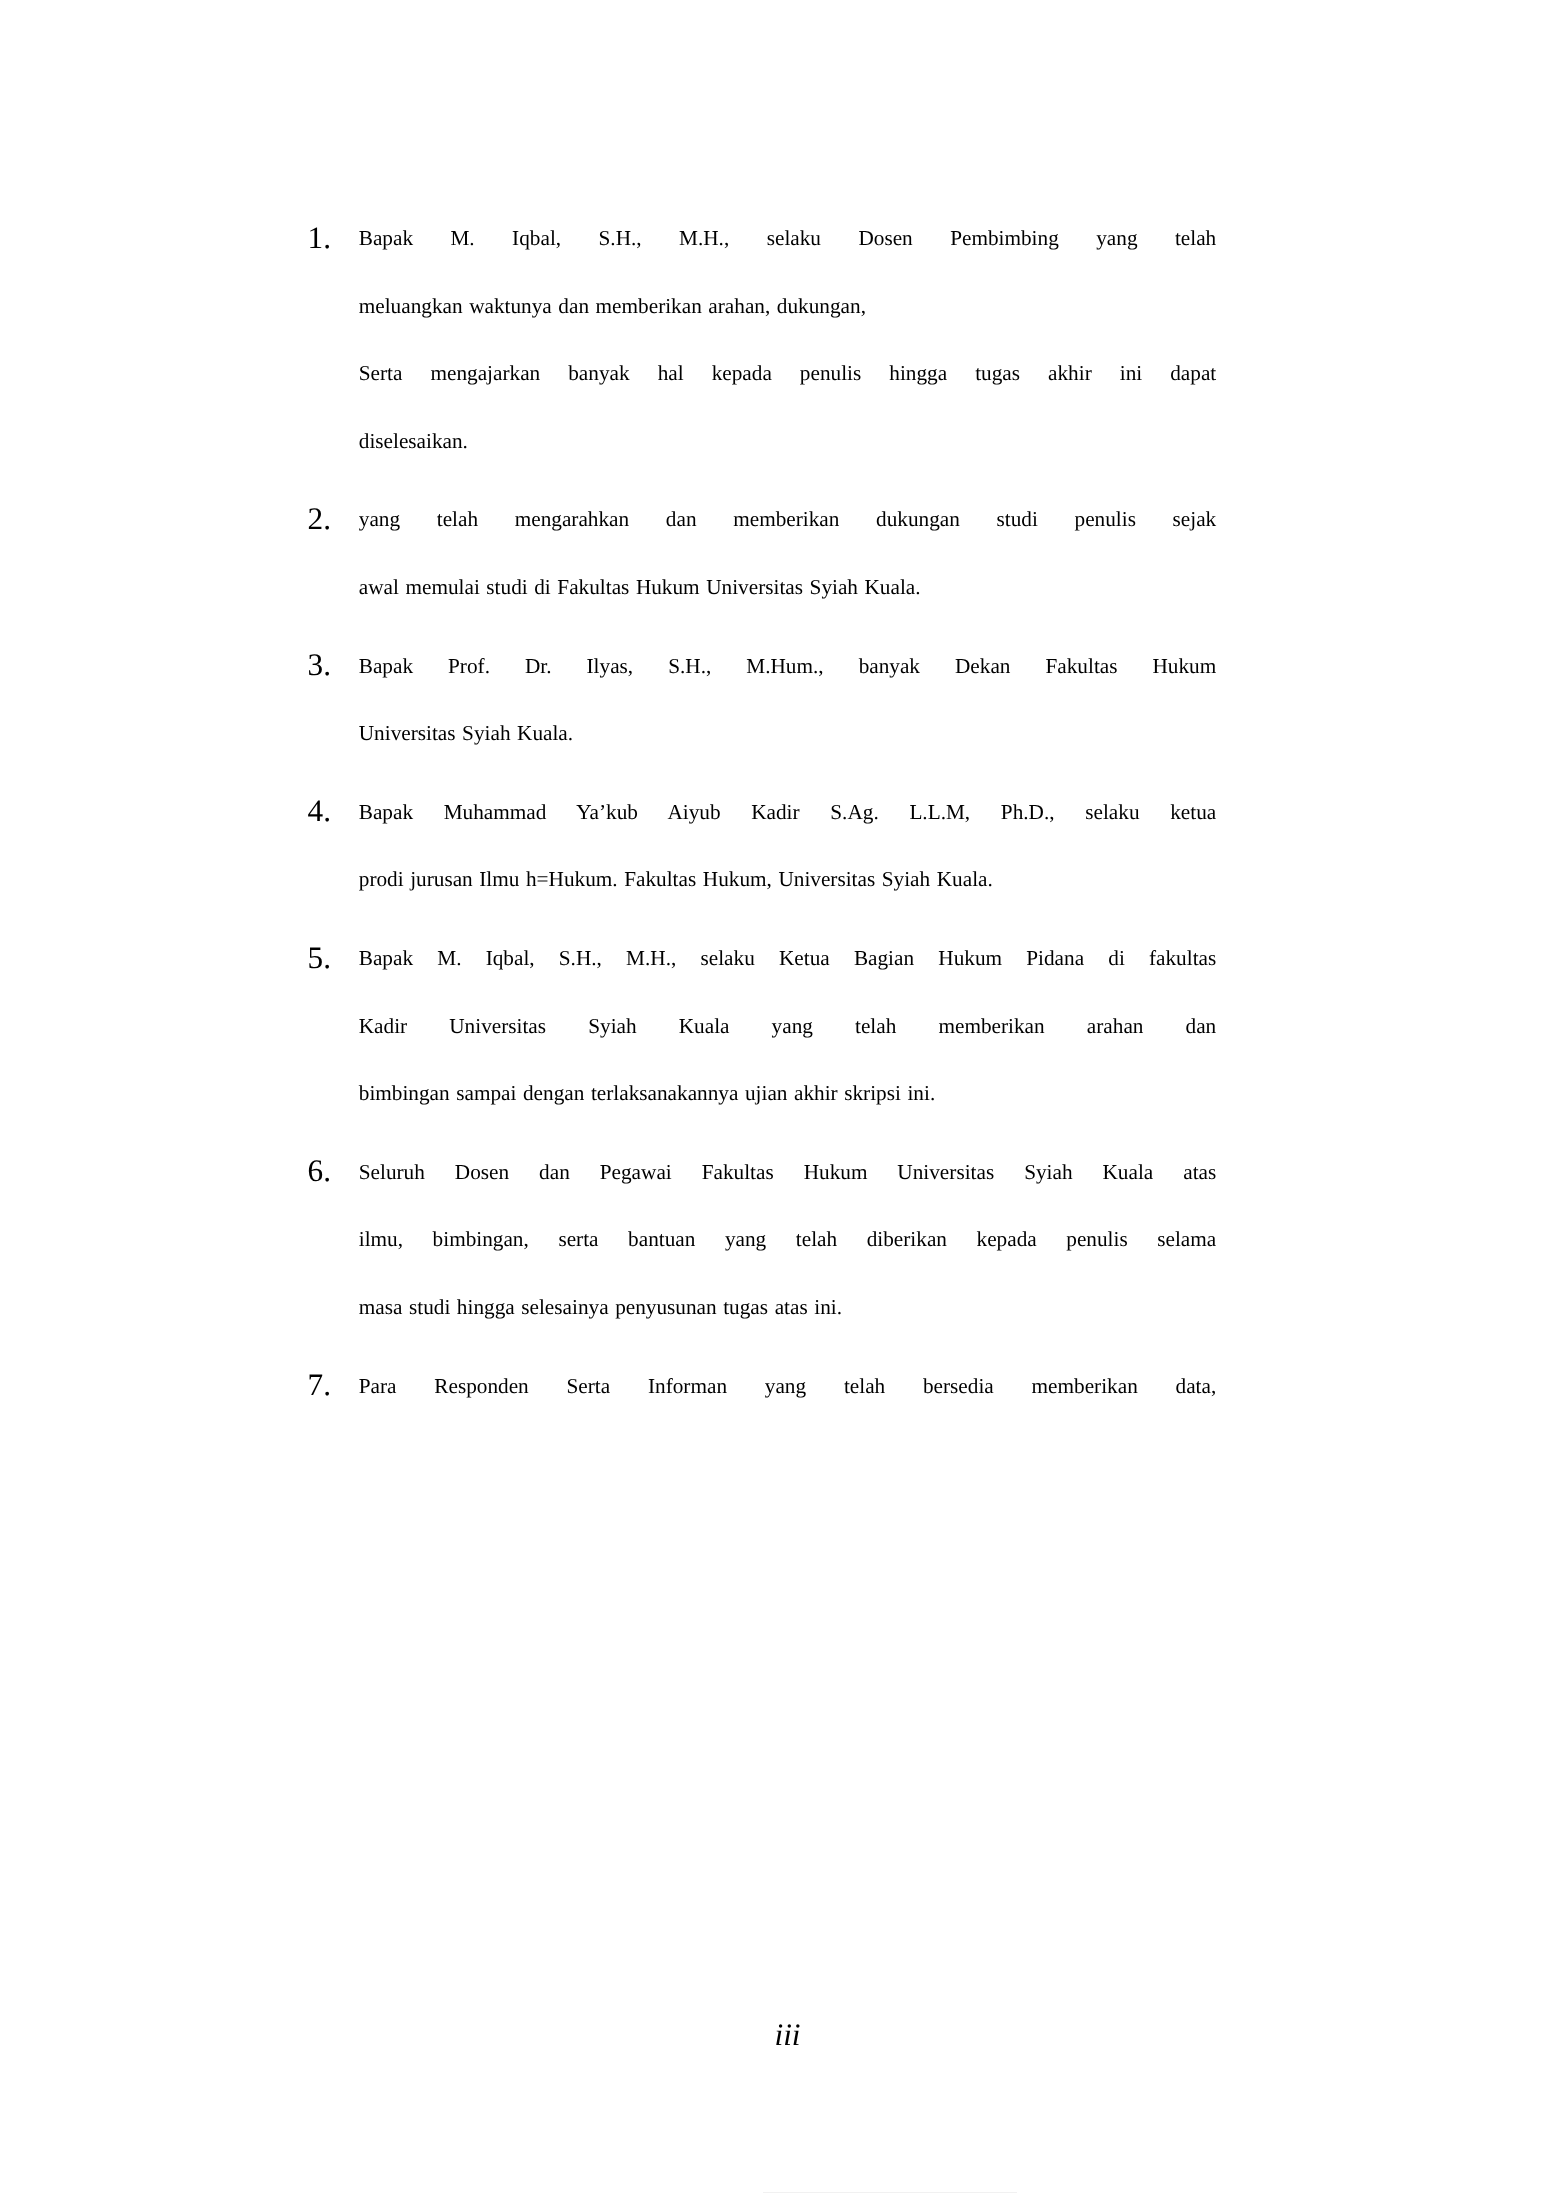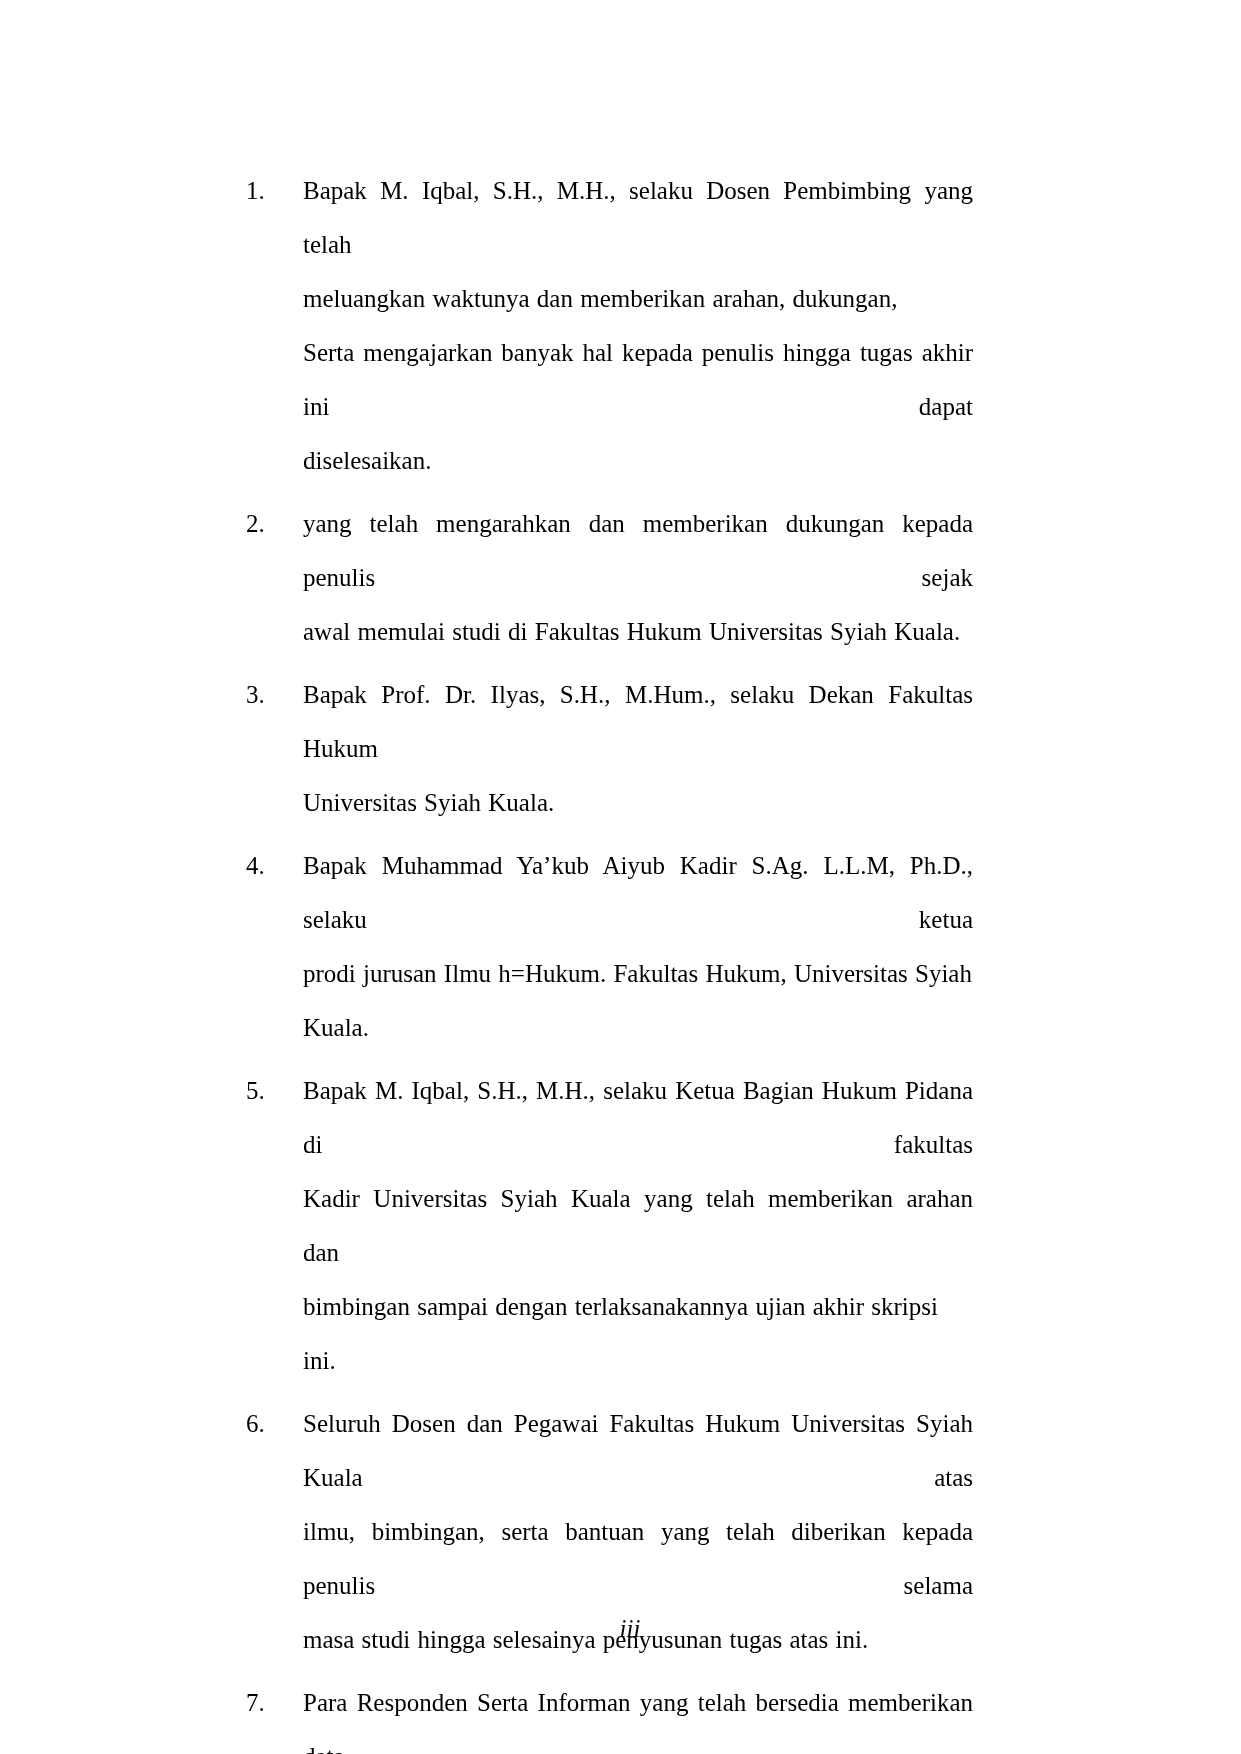--- a/index.html
+++ b/index.html
@@ -35,25 +35,24 @@
     left: -41px;
     top: 0;
     width: 36px;
     font-size: 25px;
     line-height: 54px;
     text-align: left;
     white-space: nowrap;
   }
   .line {
     display: block;
-    font-size: 25px;
+    font-size: 17px;
     line-height: 54px;
     text-align: left;
     word-spacing: 1px;
-    margin-left: 16px;
   }
   .line.j {
     text-align: justify;
     text-align-last: justify;
   }
   .page-number {
     position: absolute;
     left: 287px;
     width: 686px;
     top: 1614px;
@@ -68,26 +67,26 @@
 
 <div class="page">
   <ol class="ack-list" id="ack-list">
   <li class="item">
     <span class="num">1.</span>
     <span class="lines"><span class="line j">Bapak M. Iqbal, S.H., M.H., selaku Dosen Pembimbing yang telah</span><span class="line">meluangkan waktunya dan memberikan arahan, dukungan,</span><span class="line j">Serta mengajarkan banyak hal kepada penulis hingga tugas akhir ini dapat</span><span class="line">diselesaikan.</span></span>
   </li>
 
   <li class="item">
     <span class="num">2.</span>
-    <span class="lines"><span class="line j">yang telah mengarahkan dan memberikan dukungan kepada penulis sejak</span><span class="line">awal memulai studi di Fakultas Hukum Universitas Syiah Kuala.</span></span>
+    <span class="lines"><span class="line j">yang telah mengarahkan dan memberikan dukungan studi penulis sejak</span><span class="line">awal memulai studi di Fakultas Hukum Universitas Syiah Kuala.</span></span>
   </li>
 
   <li class="item">
     <span class="num">3.</span>
-    <span class="lines"><span class="line j">Bapak Prof. Dr. Ilyas, S.H., M.Hum., selaku Dekan Fakultas Hukum</span><span class="line">Universitas Syiah Kuala.</span></span>
+    <span class="lines"><span class="line j">Bapak Prof. Dr. Ilyas, S.H., M.Hum., banyak Dekan Fakultas Hukum</span><span class="line">Universitas Syiah Kuala.</span></span>
   </li>
 
   <li class="item">
     <span class="num">4.</span>
     <span class="lines"><span class="line j">Bapak Muhammad Ya’kub Aiyub Kadir S.Ag. L.L.M, Ph.D., selaku ketua</span><span class="line">prodi jurusan Ilmu h=Hukum. Fakultas Hukum, Universitas Syiah Kuala.</span></span>
   </li>
 
   <li class="item">
     <span class="num">5.</span>
     <span class="lines"><span class="line j">Bapak M. Iqbal, S.H., M.H., selaku Ketua Bagian Hukum Pidana di fakultas</span><span class="line j">Kadir Universitas Syiah Kuala yang telah memberikan arahan dan</span><span class="line">bimbingan sampai dengan terlaksanakannya ujian akhir skripsi ini.</span></span>

